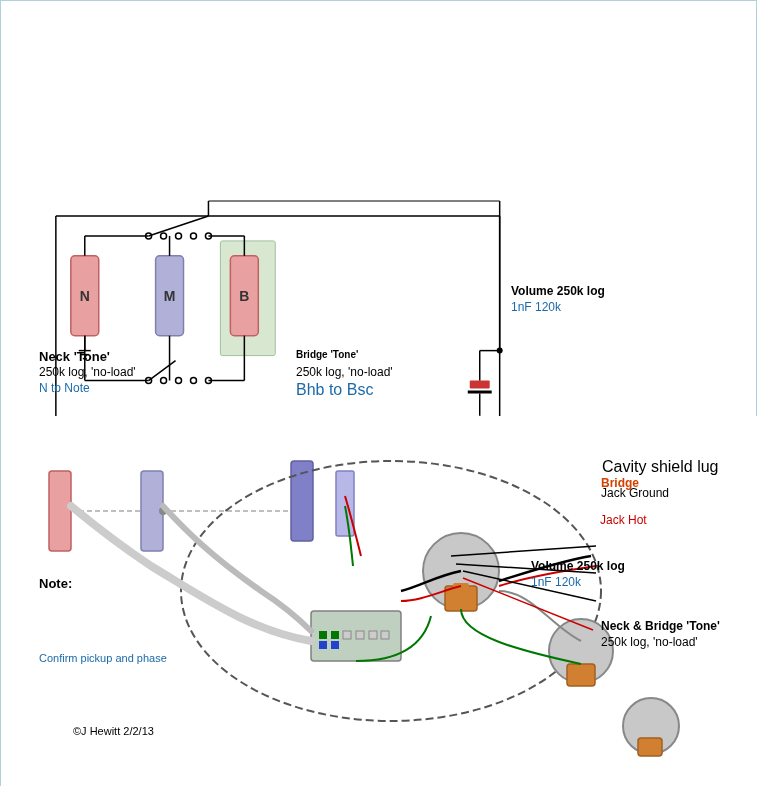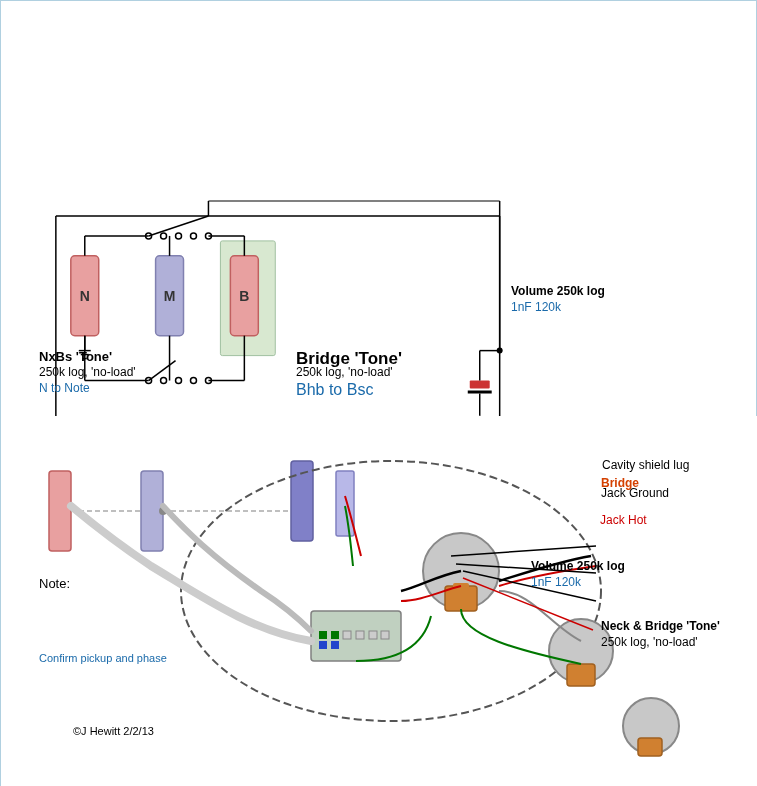--- a/index.html
+++ b/index.html
@@ -43,21 +43,21 @@
     }
     .label-neck-tone-sub2 {
       position: absolute;
       top: 380px; left: 38px;
       font-size: 12px;
       color: #1a6aaa;
     }
     .label-bridge-tone {
       position: absolute;
       top: 348px; left: 295px;
-      font-size: 17px;
+      font-size: 10px;
       font-weight: bold;
       color: #000;
     }
     .label-bridge-tone-sub1 {
       position: absolute;
       top: 364px; left: 295px;
       font-size: 12px;
       color: #000;
     }
     .label-bridge-tone-sub2 {
@@ -77,21 +77,21 @@
       position: absolute;
       top: 299px; left: 510px;
       font-size: 12px;
       color: #1a6aaa;
     }
     
     .label-note {
       position: absolute;
       top: 575px; left: 38px;
       font-size: 13px;
-      font-weight: normal;
+      font-weight: bold;
       color: #000;
     }
     .label-note-sub1 {
       position: absolute;
       top: 593px; left: 38px;
       font-size: 12px;
       color: #000;
       line-height: 1.4;
     }
     .label-note-sub2 {
@@ -120,21 +120,21 @@
       position: absolute;
       top: 428px; left: 600px;
       font-size: 12px;
       font-weight: bold;
       color: #d44000;
       margin-top: 47px;
     }
     .label-cavity {
       position: absolute;
       top: 457px; left: 601px;
-      font-size: 12px;
+      font-size: 16px;
       color: #000;
     }
     .label-jack-ground {
       position: absolute;
       top: 485px; left: 600px;
       font-size: 12px;
       color: #000;
     }
     .label-jack-hot {
       position: absolute;
@@ -264,21 +264,21 @@
     <line x1="478" y1="343" x2="482" y2="343" stroke="black" stroke-width="1.5"></line>
     <line x1="480" y1="230" x2="480" y2="320" stroke="black" stroke-width="1.5"></line>
     <line x1="55" y1="320" x2="480" y2="320" stroke="black" stroke-width="1.5"></line>
 
     <line x1="86" y1="270" x2="175" y2="270" stroke="black" stroke-width="1.5"></line>
     <circle cx="86" cy="270" r="3" fill="black"></circle>
     <line x1="339" y1="270" x2="420" y2="270" stroke="black" stroke-width="1.5"></line>
     <circle cx="339" cy="270" r="3" fill="black"></circle>
   </svg>
 
-  <div class="label-neck-tone">NxBs 'Tone'</div>
+  <div class="label-neck-tone">Neck 'Tone'</div>
   <div class="label-neck-tone-sub1">250k log, 'no-load'</div>
   <div class="label-neck-tone-sub2">N to Note</div>
   <div class="label-bridge-tone">Bridge 'Tone'</div>
   <div class="label-bridge-tone-sub1">250k log, 'no-load'</div>
   <div class="label-bridge-tone-sub2">Bhb to Bsc</div>
   <div class="label-volume">Volume 250k log</div>
   <div class="label-volume-sub">1nF 120k</div>
 
   <svg style="position:absolute;top:415px;left:0;width:757px;height:371px;" viewBox="0 0 757 371" xmlns="http://www.w3.org/2000/svg">
     <rect width="757" height="371" fill="white"></rect>

